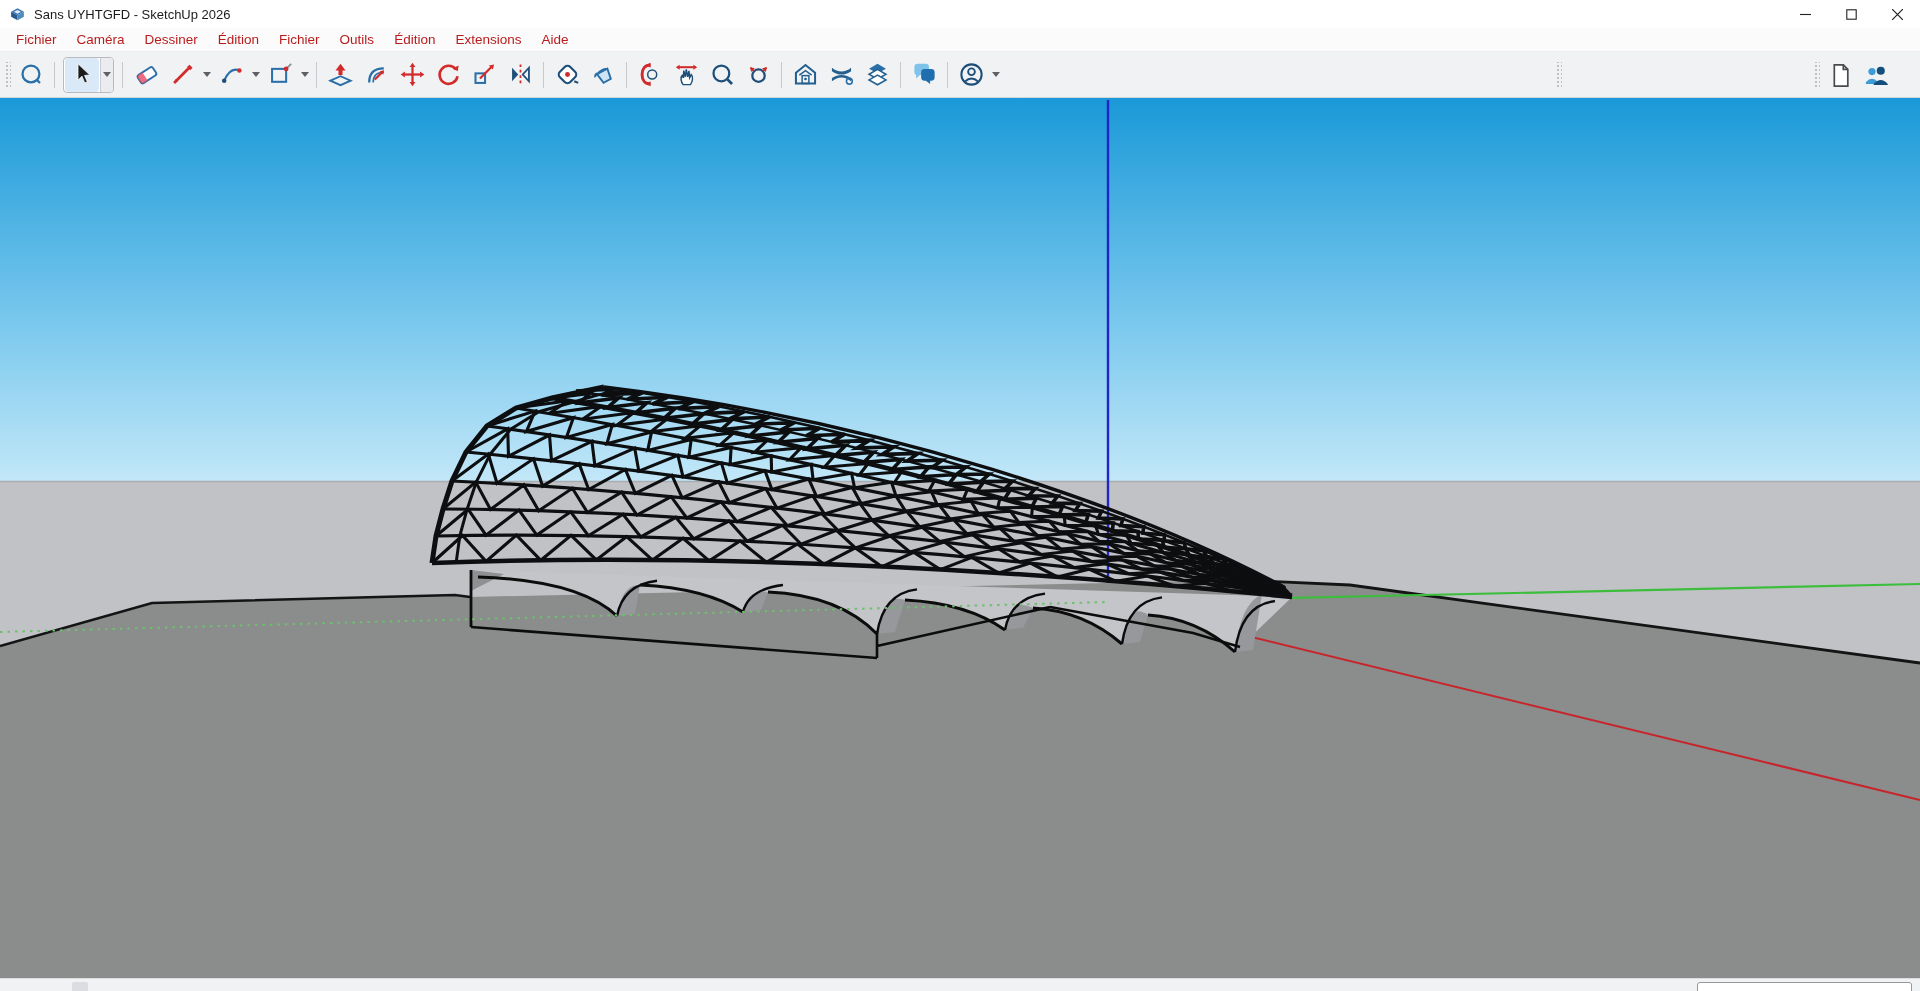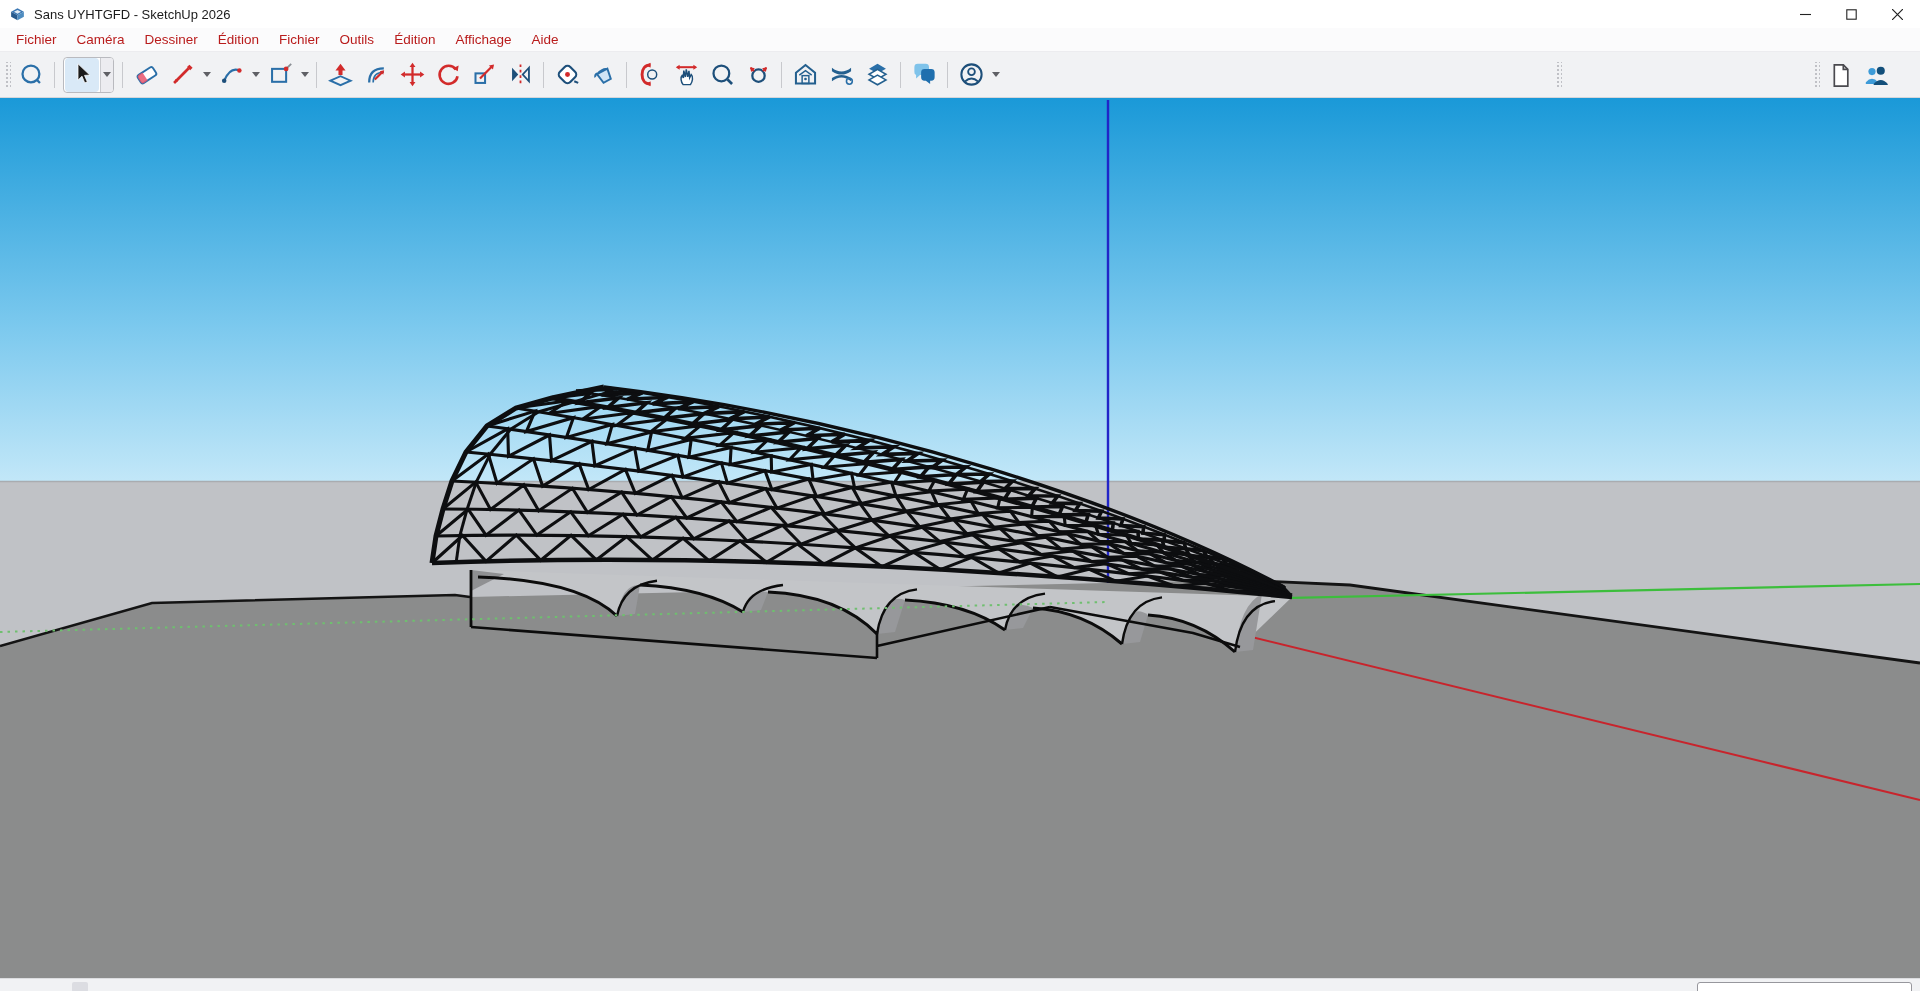--- a/index.html
+++ b/index.html
@@ -86,21 +86,21 @@
 </div>
 
 <div id="menubar">
     <div class="menu-item">Fichier</div>
     <div class="menu-item">Caméra</div>
     <div class="menu-item">Dessiner</div>
     <div class="menu-item">Édition</div>
     <div class="menu-item">Fichier</div>
     <div class="menu-item">Outils</div>
     <div class="menu-item">Édition</div>
-    <div class="menu-item">Affichage</div>
+    <div class="menu-item">Extensions</div>
     <div class="menu-item">Aide</div>
   </div>
 
 <div id="toolbar">
   <div class="grip"></div>
   <span id="tb-main" style="display:flex;align-items:center;">
       <div class="tb-btn">
         <span style="display:flex">
           <svg viewBox="0 0 24 24">
             <circle cx="11.5" cy="11.5" r="7.5" fill="none" stroke="#2a6fa8" stroke-width="2"></circle>

